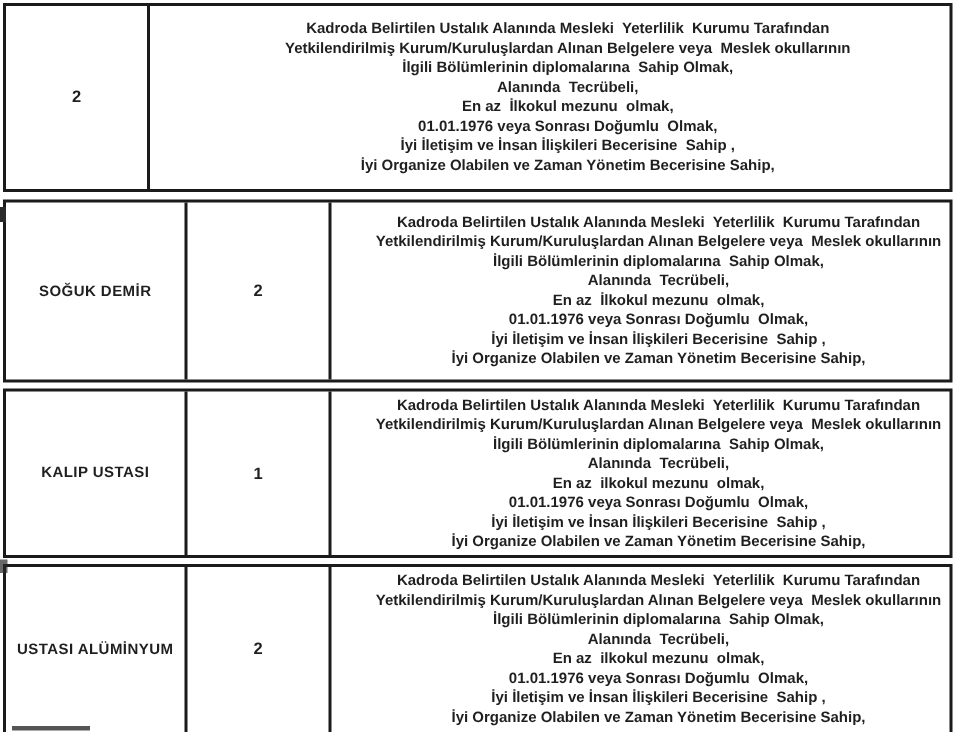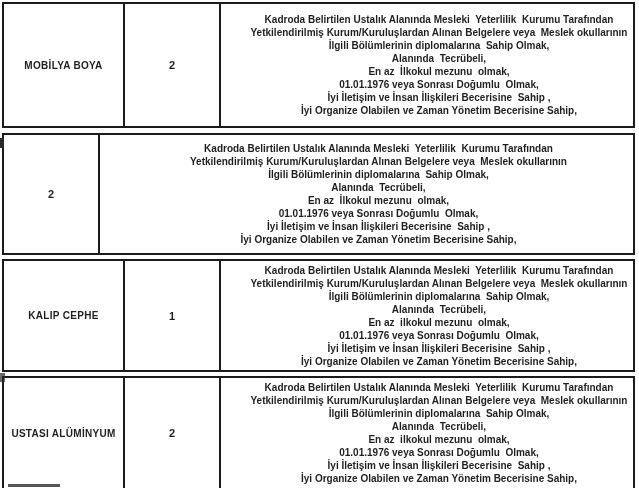--- a/index.html
+++ b/index.html
@@ -73,57 +73,57 @@
   .a1 { left: 0; top: 138px; width: 4px; height: 10px; }
   .a2 { left: 8px; top: 484px; width: 52px; height: 3px; opacity: 0.8; }
   .a3 { left: 0; top: 373px; width: 5px; height: 9px; opacity: 0.7; }
 </style>
 </head>
 <body>
 
 <div class="doc">
 
   <div class="row r1">
-    <div class="cell title-cell">
-      <span>MOBİLYA BOYA</span>
-    </div>
     <div class="cell count-cell">
       <span>2</span>
     </div>
     <div class="cell desc-cell">
       <div class="line">Kadroda Belirtilen Ustalık Alanında Mesleki  Yeterlilik  Kurumu Tarafından</div>
       <div class="line">Yetkilendirilmiş Kurum/Kuruluşlardan Alınan Belgelere veya  Meslek okullarının</div>
       <div class="line">İlgili Bölümlerinin diplomalarına  Sahip Olmak,</div>
       <div class="line">Alanında  Tecrübeli,</div>
       <div class="line">En az  İlkokul mezunu  olmak,</div>
       <div class="line">01.01.1976 veya Sonrası Doğumlu  Olmak,</div>
       <div class="line">İyi İletişim ve İnsan İlişkileri Becerisine  Sahip ,</div>
       <div class="line">İyi Organize Olabilen ve Zaman Yönetim Becerisine Sahip,</div>
     </div>
   </div>
 
   <div class="row r2">
+    <div class="cell title-cell">
+      <span>SOĞUK DEMİR</span>
+    </div>
     <div class="cell count-cell">
       <span>2</span>
     </div>
     <div class="cell desc-cell">
       <div class="line">Kadroda Belirtilen Ustalık Alanında Mesleki  Yeterlilik  Kurumu Tarafından</div>
       <div class="line">Yetkilendirilmiş Kurum/Kuruluşlardan Alınan Belgelere veya  Meslek okullarının</div>
       <div class="line">İlgili Bölümlerinin diplomalarına  Sahip Olmak,</div>
       <div class="line">Alanında  Tecrübeli,</div>
       <div class="line">En az  İlkokul mezunu  olmak,</div>
       <div class="line">01.01.1976 veya Sonrası Doğumlu  Olmak,</div>
       <div class="line">İyi İletişim ve İnsan İlişkileri Becerisine  Sahip ,</div>
       <div class="line">İyi Organize Olabilen ve Zaman Yönetim Becerisine Sahip,</div>
     </div>
   </div>
 
   <div class="row r3">
     <div class="cell title-cell">
-      <span>KALIP CEPHE</span>
+      <span>KALIP USTASI</span>
     </div>
     <div class="cell count-cell">
       <span>1</span>
     </div>
     <div class="cell desc-cell">
       <div class="line">Kadroda Belirtilen Ustalık Alanında Mesleki  Yeterlilik  Kurumu Tarafından</div>
       <div class="line">Yetkilendirilmiş Kurum/Kuruluşlardan Alınan Belgelere veya  Meslek okullarının</div>
       <div class="line">İlgili Bölümlerinin diplomalarına  Sahip Olmak,</div>
       <div class="line">Alanında  Tecrübeli,</div>
       <div class="line">En az  ilkokul mezunu  olmak,</div>

